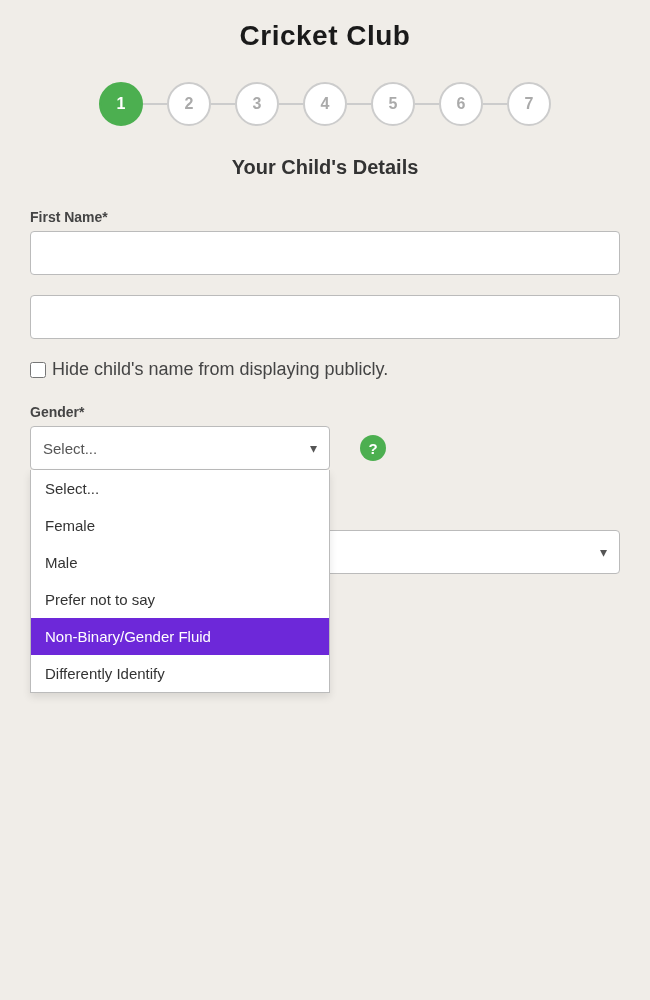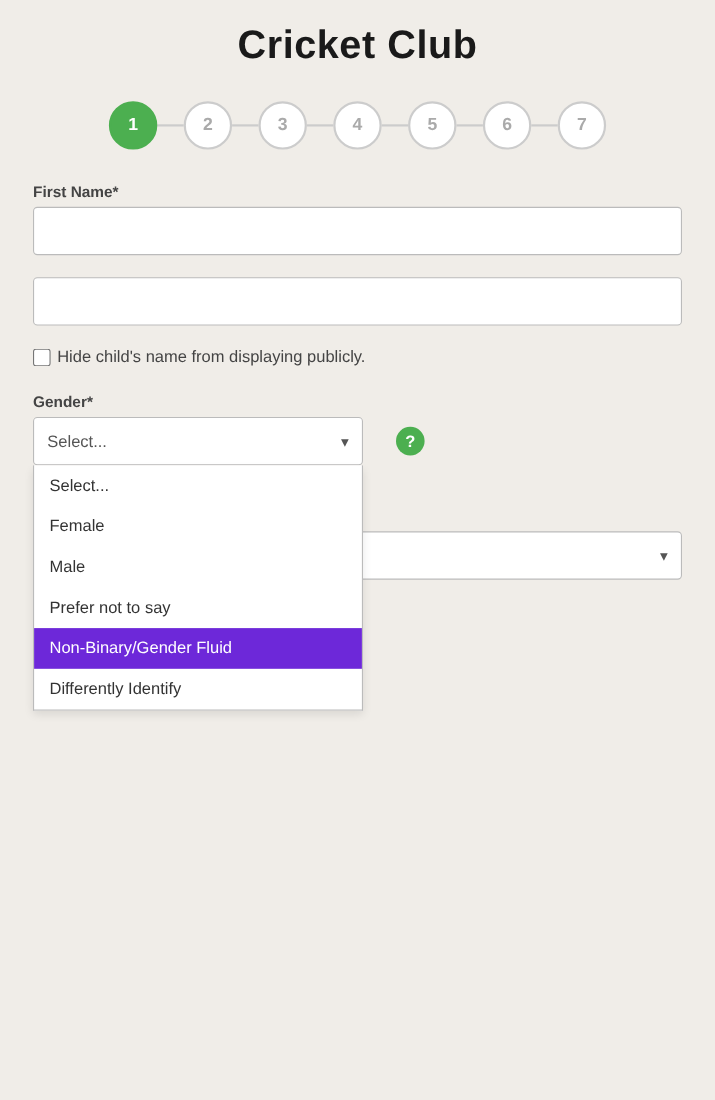--- a/index.html
+++ b/index.html
@@ -18,21 +18,21 @@
 
     .page-container {
       width: 650px;
       min-height: 1000px;
       background-color: #f0ede8;
       padding: 20px 30px;
     }
 
     .title {
       text-align: center;
-      font-size: 36px;
+      font-size: 28px;
       font-weight: 900;
       color: #1a1a1a;
       margin-bottom: 30px;
       letter-spacing: 0.5px;
     }
 
     
     .steps-container {
       display: flex;
       align-items: center;
@@ -111,21 +111,21 @@
       margin-bottom: 24px;
     }
 
     .checkbox-row input[type="checkbox"] {
       width: 16px;
       height: 16px;
       cursor: pointer;
     }
 
     .checkbox-label {
-      font-size: 15px;
+      font-size: 18px;
       color: #444;
     }
 
     
     .select-wrapper {
       position: relative;
       display: flex;
       align-items: center;
       gap: 10px;
     }
@@ -248,20 +248,21 @@
     <div class="step-connector"></div>
     <div class="step-circle">
       <span>6</span>
     </div>
     <div class="step-connector"></div>
     <div class="step-circle">
       <span>7</span>
     </div>
   </div>
 
+  <h2 class="section-title">Your Child's Details</h2>
 
   <div class="form-group">
     <label class="form-label">First Name*</label>
     <input type="text" class="form-input" value="" style="">
   </div>
 
   <div class="form-group">
     <input type="text" class="form-input" value="" style="">
   </div>
 

